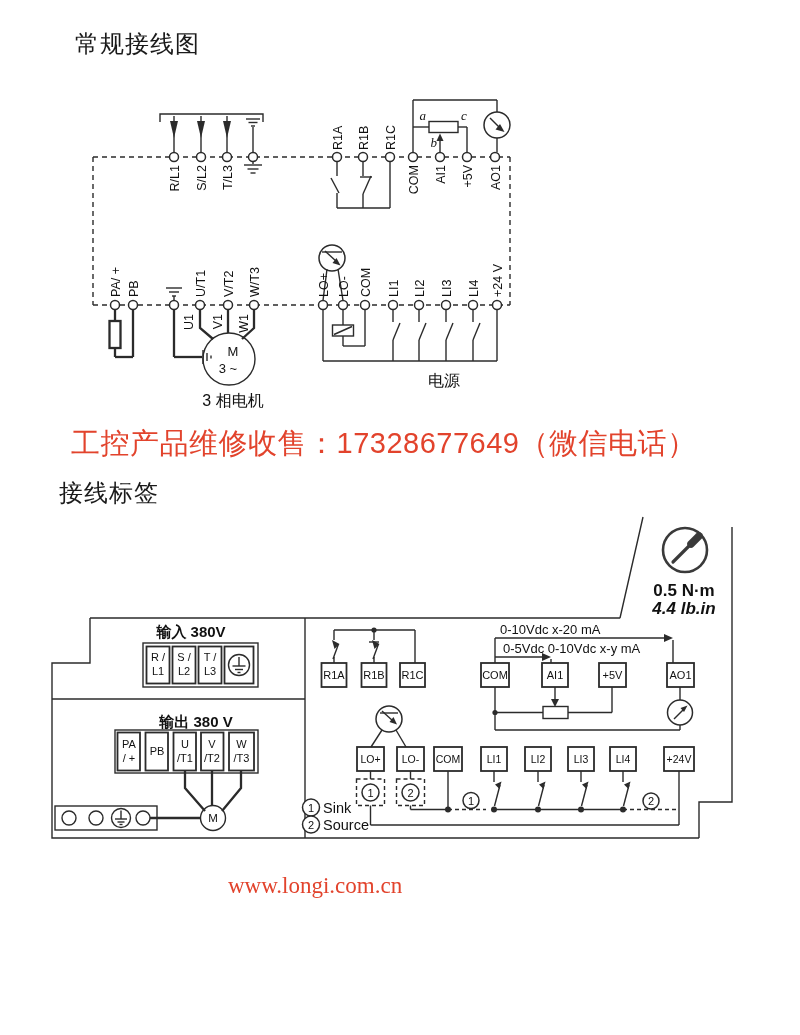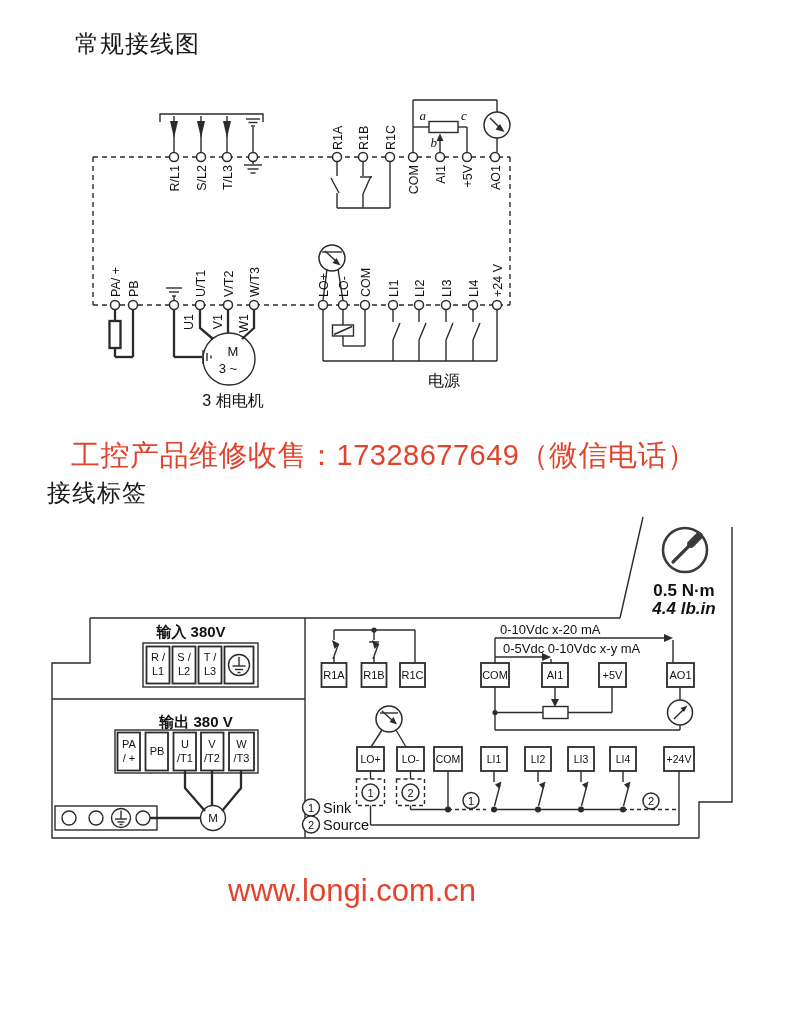--- a/index.html
+++ b/index.html
@@ -1,21 +1,21 @@
 <!DOCTYPE html>
 <html><head>
 <meta charset="utf-8">
 <style>
   html,body{margin:0;padding:0;background:#fff;}
   .page{position:relative;width:800px;height:1035px;background:#fff;overflow:hidden;
         font-family:"Liberation Sans",sans-serif;color:#111;}
   .abs{position:absolute;white-space:nowrap;}
   .h-cn{font-family:"Liberation Serif",serif;font-size:24px;color:#1a1a1a;letter-spacing:1px;}
   .red1{font-size:29px;letter-spacing:0.5px;}
-  .red2{font-size:31px;}
+  .red2{font-size:23px;font-family:Liberation Serif, serif;}
   svg{position:absolute;left:0;top:0;}
   svg text{font-family:"Liberation Sans",sans-serif;fill:#111;}
   .w{stroke:#2b2b2b;stroke-width:1.4;fill:none;}
   .w2{stroke:#2b2b2b;stroke-width:2.3;fill:none;}
   .dash{stroke-dasharray:5 4;}
   .dash2{stroke-dasharray:4 3;}
   .bx{fill:none;stroke:#2b2b2b;stroke-width:1.8;}
   .term{fill:#fff;stroke:#2b2b2b;stroke-width:1.5;}
   .dot{fill:#2b2b2b;stroke:none;}
   .tri{fill:#2b2b2b;stroke:none;}
@@ -430,17 +430,17 @@
           <text x="323" y="813" font-size="14.5">Sink</text>
           <circle class="term" cx="311" cy="824.5" r="8.5" stroke-width="1.3"></circle>
           <text class="num" x="311" y="828.5">2</text>
           <text x="323" y="830" font-size="14.5">Source</text>
         </g>
       </g>
     </g>
   </svg>
 
   <div class="abs h-cn" style="left:47px;top:28px;margin-left:28px;">常规接线图</div>
-  <div class="abs red1" style="left:71px;top:436px;color:#e2432c;">工控产品维修收售：17328677649（微信电话）</div>
-  <div class="abs h-cn" style="left:47px;top:477px;">接线标签</div>
+  <div class="abs red1" style="left:71px;top:424px;color:#e2432c;">工控产品维修收售：17328677649（微信电话）</div>
+  <div class="abs h-cn" style="left:59px;top:477px;">接线标签</div>
   <div class="abs red2" style="left:228px;top:873px;color:#e2432c;">www.longi.com.cn</div>
 
 </div>
 
 </body></html>

